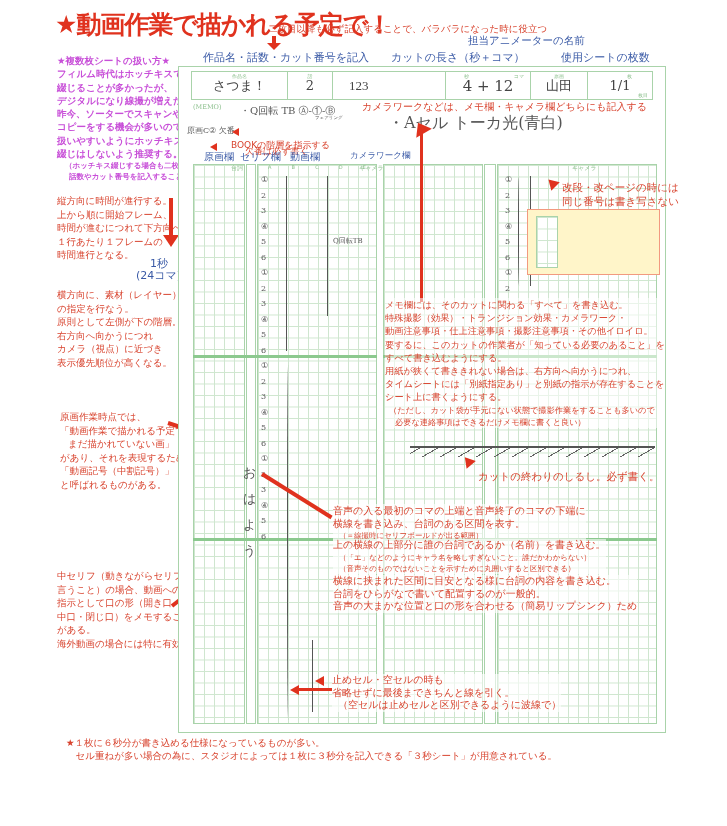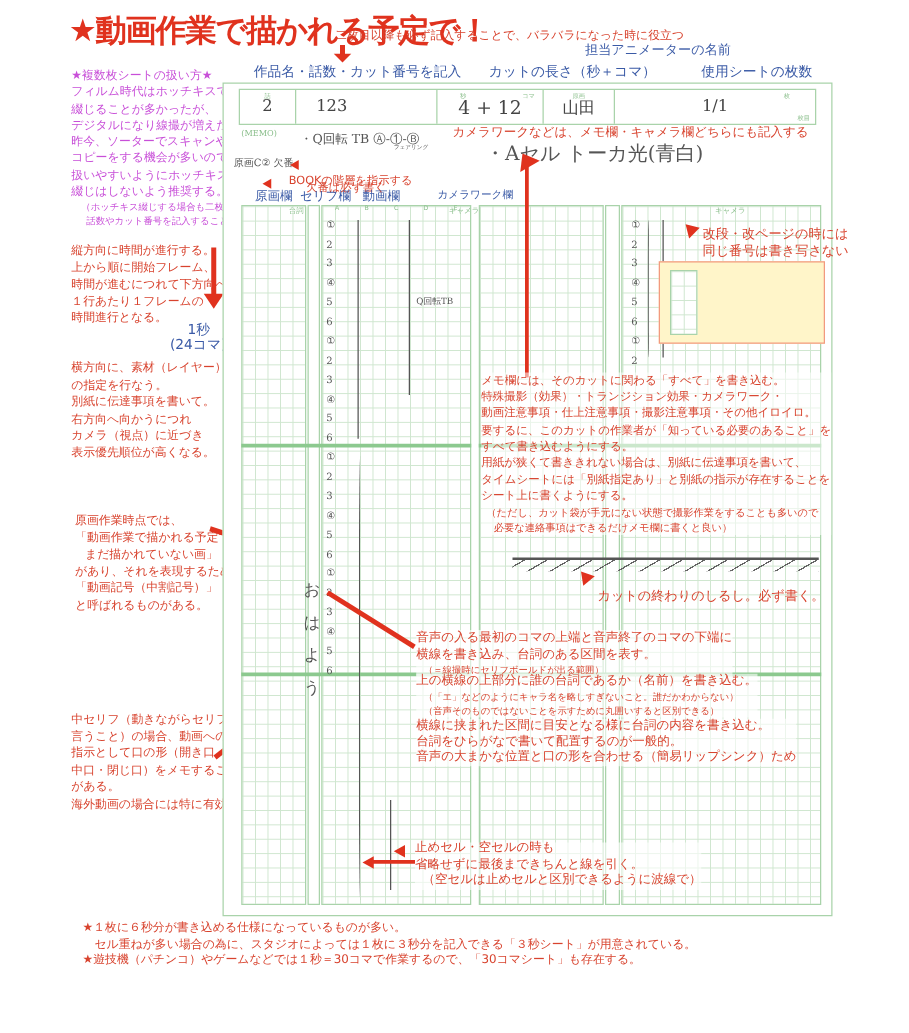--- a/index.html
+++ b/index.html
@@ -1,20 +1,20 @@
 <!DOCTYPE html>
 <html><head>
 <meta charset="utf-8">
 <style>
   html,body{margin:0;padding:0;background:#fff;}
   body{width:727px;height:826px;position:relative;overflow:hidden;font-family:"DejaVu Sans",sans-serif;}
   .abs{position:absolute;}
   .red{color:#d8432e;}
   .blue{color:#3a5aa6;}
-  .pink{color:#c84fd8;}
+  .pink{color:#c84fd8;font-weight:bold;}
   .title{left:55px;top:8px;font-size:25px;font-weight:bold;color:#e0321e;letter-spacing:-1px;white-space:nowrap;}
   .small{font-size:9.5px;line-height:14px;white-space:nowrap;}
   .tiny{font-size:7.5px;line-height:11px;white-space:nowrap;}
   .lbl{font-size:10.5px;white-space:nowrap;}
   
   .sheet{left:178px;top:66px;width:488px;height:667px;border:1.5px solid #a9d3aa;box-sizing:border-box;background:#fff;}
   .hdr{left:191px;top:71px;width:462px;height:29px;border:1px solid #a9d3aa;display:flex;box-sizing:border-box;}
   .hdr .cell{border-right:1px solid #a9d3aa;position:relative;display:flex;align-items:center;justify-content:center;font-family:"DejaVu Serif",serif;font-size:13px;color:#444;}
   .hdr .cell:last-child{border-right:none;}
   .hdr .cap{position:absolute;top:1px;font-size:5px;color:#8bbf8c;}
@@ -62,21 +62,21 @@
 </div>
 <div class="abs" style="left:169px;top:198px;width:4px;height:38px;background:#e0321e;"></div>
 <div class="abs" style="left:163px;top:235px;border-left:8px solid transparent;border-right:8px solid transparent;border-top:12px solid #e0321e;"></div>
 <div class="abs blue" style="left:150px;top:256px;font-size:11px;">1秒</div>
 <div class="abs blue" style="left:136px;top:268px;font-size:11px;">(24コマ)</div>
 <div class="abs" style="left:180px;top:174px;width:6px;height:180px;border:1.5px solid #8c9fd6;border-right:none;border-radius:8px 0 0 8px;"></div>
 
 <div class="abs red" style="left:57px;top:288px;font-size:9.5px;line-height:13.5px;">
   <div>横方向に、素材（レイヤー）</div>
   <div>の指定を行なう。</div>
-  <div>別紙に伝達事項を書いて。</div>
+  <div>原則として左側が下の階層。</div>
   <div>右方向へ向かうにつれ</div>
   <div>カメラ（視点）に近づき</div>
   <div>表示優先順位が高くなる。</div>
 </div>
 
 <div class="abs red" style="left:60px;top:410px;font-size:9.5px;line-height:13.5px;">
   <div>原画作業時点では、</div>
   <div>「動画作業で描かれる予定で、</div>
   <div style="padding-left:8px;">まだ描かれていない画」</div>
   <div>があり、それを表現するために</div>
@@ -91,25 +91,29 @@
   <div>言うこと）の場合、動画への</div>
   <div>指示として口の形（開き口・</div>
   <div>中口・閉じ口）をメモすること</div>
   <div>がある。</div>
   <div>海外動画の場合には特に有効。</div>
 </div>
 <div class="abs" style="left:172px;top:604px;width:52px;height:4px;background:#e0321e;transform:rotate(-38deg);transform-origin:left center;"></div>
 
 <div class="abs sheet"></div>
 <div class="abs hdr">
+  <div class="cell" style="width:95px;">
+    <span class="cap">作品名</span>
+    <span>さつま！</span>
+  </div>
   <div class="cell" style="width:44px;">
     <span class="cap">話</span>
     <span>2</span>
   </div>
-  <div class="cell" style="width:96px;justify-content:flex-start;padding-left:16px;">
+  <div class="cell" style="width:96px;justify-content:flex-start;padding-left:16px;font-family:Liberation Serif, serif;">
     <span>123</span>
   </div>
   <div class="cell" style="width:84px;font-size:15px;">
     <span class="cap" style="left:18px;">秒</span>
     <span class="cap" style="right:6px;">コマ</span>
     <span>4 + 12</span>
   </div>
   <div class="cell" style="width:56px;">
     <span class="cap">原画</span>
     <span>山田</span>
@@ -224,21 +228,21 @@
 <div class="abs note-box">
   <div class="abs grid" style="left:8px;top:6px;width:22px;height:52px;"></div>
 </div>
 
 <div class="abs red" style="left:385px;top:298px;font-size:9.2px;line-height:13.2px;background:rgba(255,255,255,0.55);">
   <div>メモ欄には、そのカットに関わる「すべて」を書き込む。</div>
   <div>特殊撮影（効果）・トランジション効果・カメラワーク・</div>
   <div>動画注意事項・仕上注意事項・撮影注意事項・その他イロイロ。</div>
   <div>要するに、このカットの作業者が「知っている必要のあること」を</div>
   <div>すべて書き込むようにする。</div>
-  <div>用紙が狭くて書ききれない場合は、別紙に伝達事項を書いて、</div>
+  <div>用紙が狭くて書ききれない場合は、右方向へ向かうにつれ、</div>
   <div>タイムシートには「別紙指定あり」と別紙の指示が存在することを</div>
   <div>シート上に書くようにする。</div>
   <div class="tiny" style="font-size:8.2px;line-height:12px;padding-left:4px;">（ただし、カット袋が手元にない状態で撮影作業をすることも多いので</div>
   <div class="tiny" style="font-size:8.2px;line-height:12px;padding-left:10px;">必要な連絡事項はできるだけメモ欄に書くと良い）</div>
 </div>
 
 <div class="abs" style="left:410px;top:446px;width:245px;height:2px;background:#555;"></div>
 <div class="abs" style="left:410px;top:448px;width:245px;height:9px;background:repeating-linear-gradient(-30deg,transparent 0 8px,#666 8px 9px);"></div>
 <div class="abs" style="left:462px;top:456px;border-left:6px solid transparent;border-right:6px solid transparent;border-bottom:10px solid #e0321e;transform:rotate(-40deg);"></div>
 <div class="abs red" style="left:478px;top:470px;font-size:10.5px;white-space:nowrap;">カットの終わりのしるし。必ず書く。</div>
@@ -256,23 +260,22 @@
 </div>
 <div class="abs red" style="left:333px;top:575px;font-size:10px;line-height:12.5px;background:rgba(255,255,255,0.6);">
   <div>横線に挟まれた区間に目安となる様に台詞の内容を書き込む。</div>
   <div>台詞をひらがなで書いて配置するのが一般的。</div>
   <div>音声の大まかな位置と口の形を合わせる（簡易リップシンク）ため</div>
 </div>
 
 <div class="abs" style="left:315px;top:676px;border-top:5px solid transparent;border-bottom:5px solid transparent;border-right:9px solid #e0321e;"></div>
 <div class="abs" style="left:298px;top:688px;width:34px;height:3px;background:#e0321e;"></div>
 <div class="abs" style="left:290px;top:685px;border-top:5px solid transparent;border-bottom:5px solid transparent;border-right:9px solid #e0321e;"></div>
-<div class="abs red" style="left:332px;top:674px;font-size:10px;line-height:12.5px;background:rgba(255,255,255,0.6);font-family:Liberation Mono, monospace;">
+<div class="abs red" style="left:332px;top:674px;font-size:10px;line-height:12.5px;background:rgba(255,255,255,0.6);">
   <div>止めセル・空セルの時も</div>
   <div>省略せずに最後まできちんと線を引く。</div>
   <div style="padding-left:6px;">（空セルは止めセルと区別できるように波線で）</div>
 </div>
 
 <div class="abs red" style="left:66px;top:737px;font-size:9.5px;line-height:12.5px;white-space:nowrap;">
   <div>★１枚に６秒分が書き込める仕様になっているものが多い。</div>
   <div>　セル重ねが多い場合の為に、スタジオによっては１枚に３秒分を記入できる「３秒シート」が用意されている。</div>
-  <div>★遊技機（パチンコ）やゲームなどでは１秒＝30コマで作業するので、「30コマシート」も存在する。</div>
 </div>
 
 </body></html>

